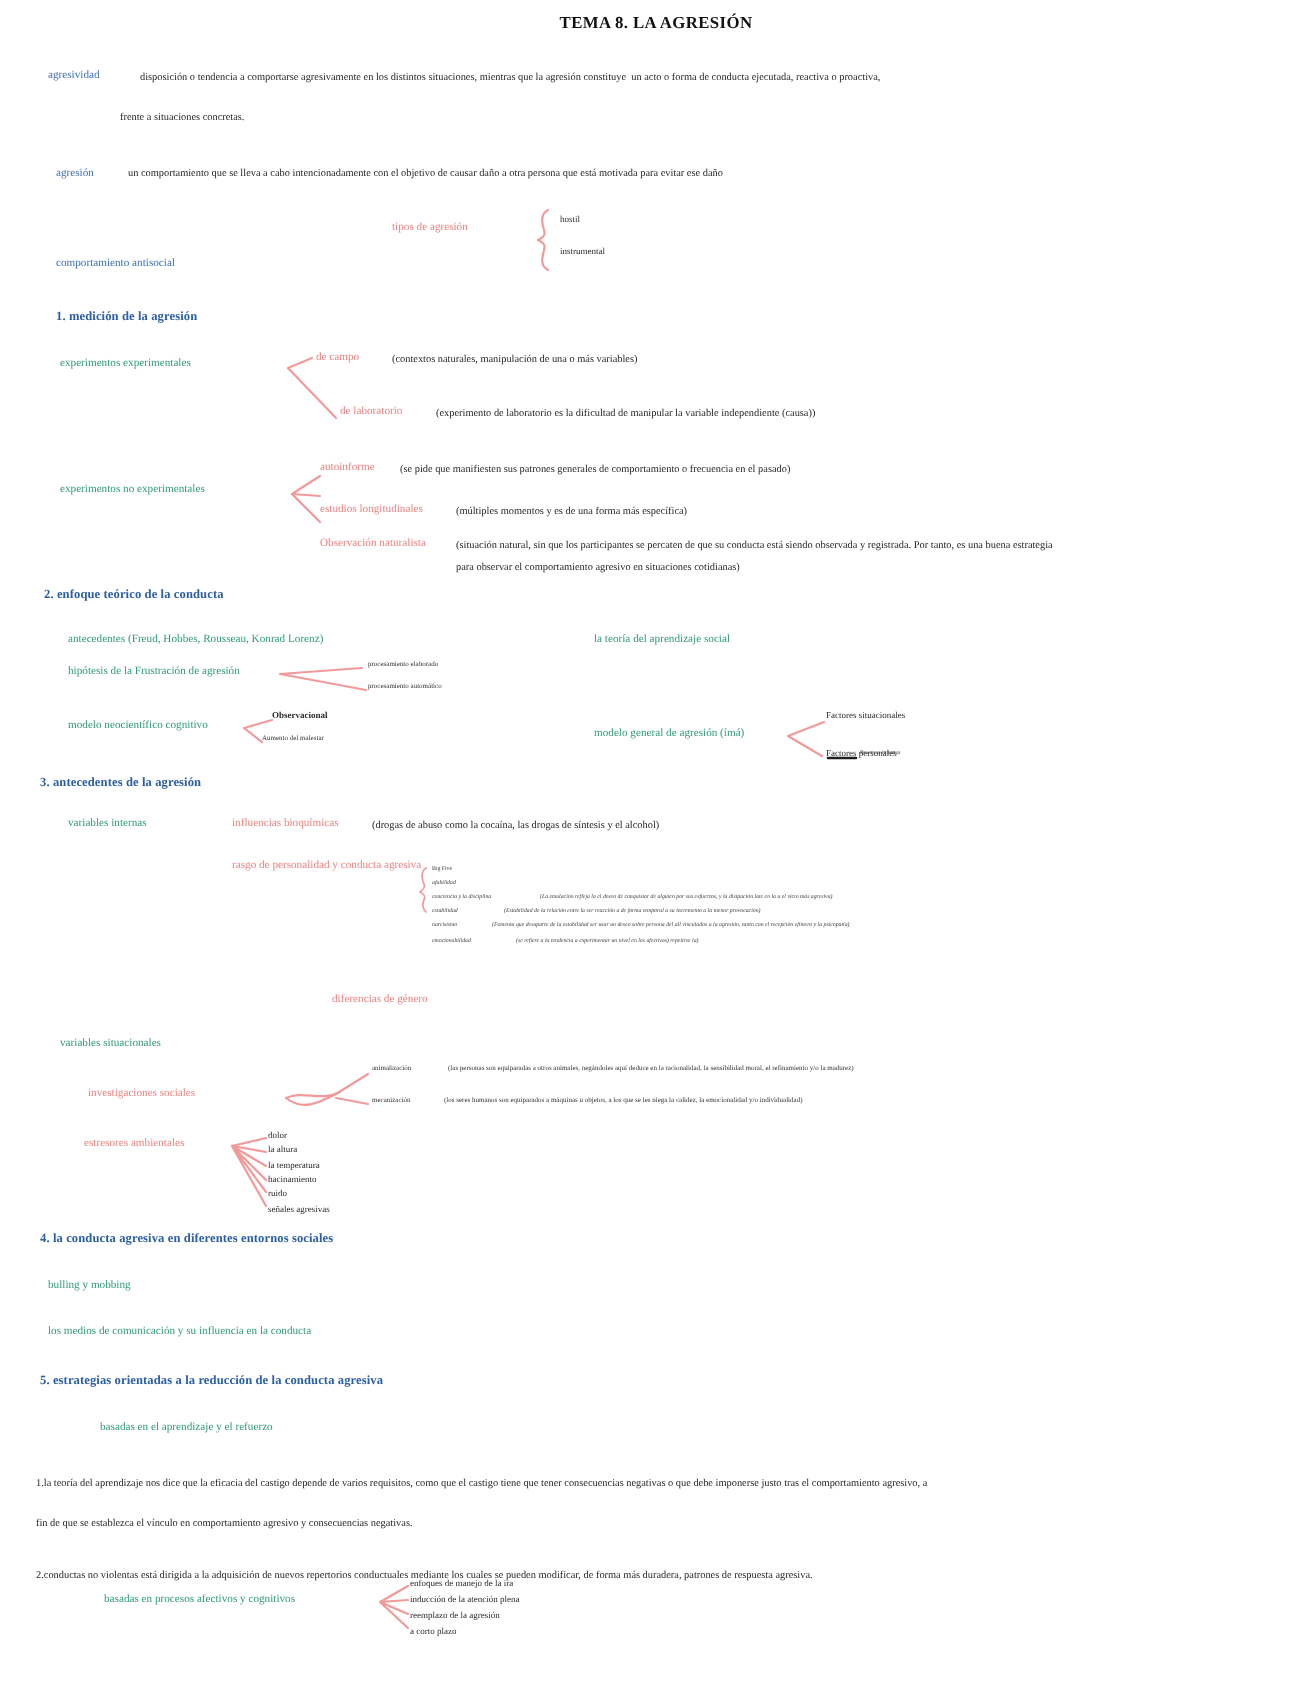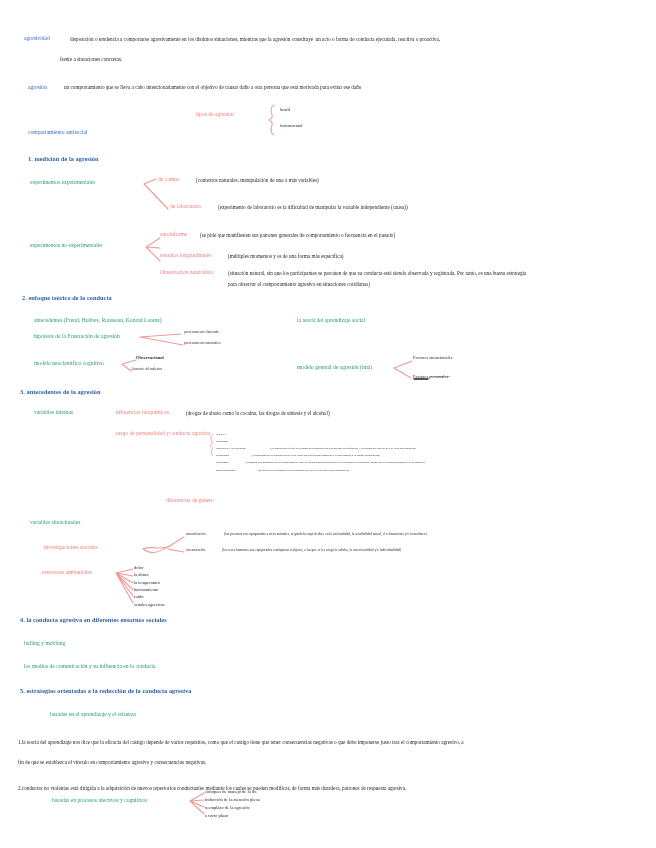--- a/index.html
+++ b/index.html
@@ -60,20 +60,21 @@
 
     <path class="thin" d="M213,434 C210,436 211,440 212,442 C213,444 211,445 210,446 C212,447 213,448 212,450 C211,452 211,454 213,456"></path>
 
     <path d="M143,549 C152,545 160,551 170,546 C160,551 152,556 143,549 M168,547 L184,537 M168,549 L184,552"></path>
 
     <path d="M116,573 L133,569 M116,573 L133,576 M116,573 L133,583 M116,573 L133,590 M116,573 L133,596 M116,573 L133,603"></path>
 
     <path d="M190,801 L204,793 M190,801 L204,800 M190,801 L204,807 M190,801 L204,814"></path>
   </svg>
 
+  <div class="t title" style="left:0;top:8px;width:656px;text-align:center;white-space:normal;">TEMA 8. LA AGRESIÓN</div>
 
   <div class="t lbl blue" style="left:24px;top:36px;">agresividad</div>
   <div class="t body" style="left:70px;top:37px;">disposición o tendencia a comportarse agresivamente en los distintos situaciones, mientras que la agresión constituye  un acto o forma de conducta ejecutada, reactiva o proactiva,</div>
   <div class="t body" style="left:60px;top:57px;">frente a situaciones concretas.</div>
 
   <div class="t lbl blue" style="left:28px;top:85px;">agresión</div>
   <div class="t body" style="left:64px;top:85px;">un comportamiento que se lleva a cabo intencionadamente con el objetivo de causar daño a otra persona que está motivada para evitar ese daño</div>
 
   <div class="t lbl salmon" style="left:196px;top:112px;">tipos de agresión</div>
   <div class="t sm black" style="left:280px;top:108px;">hostil</div>

